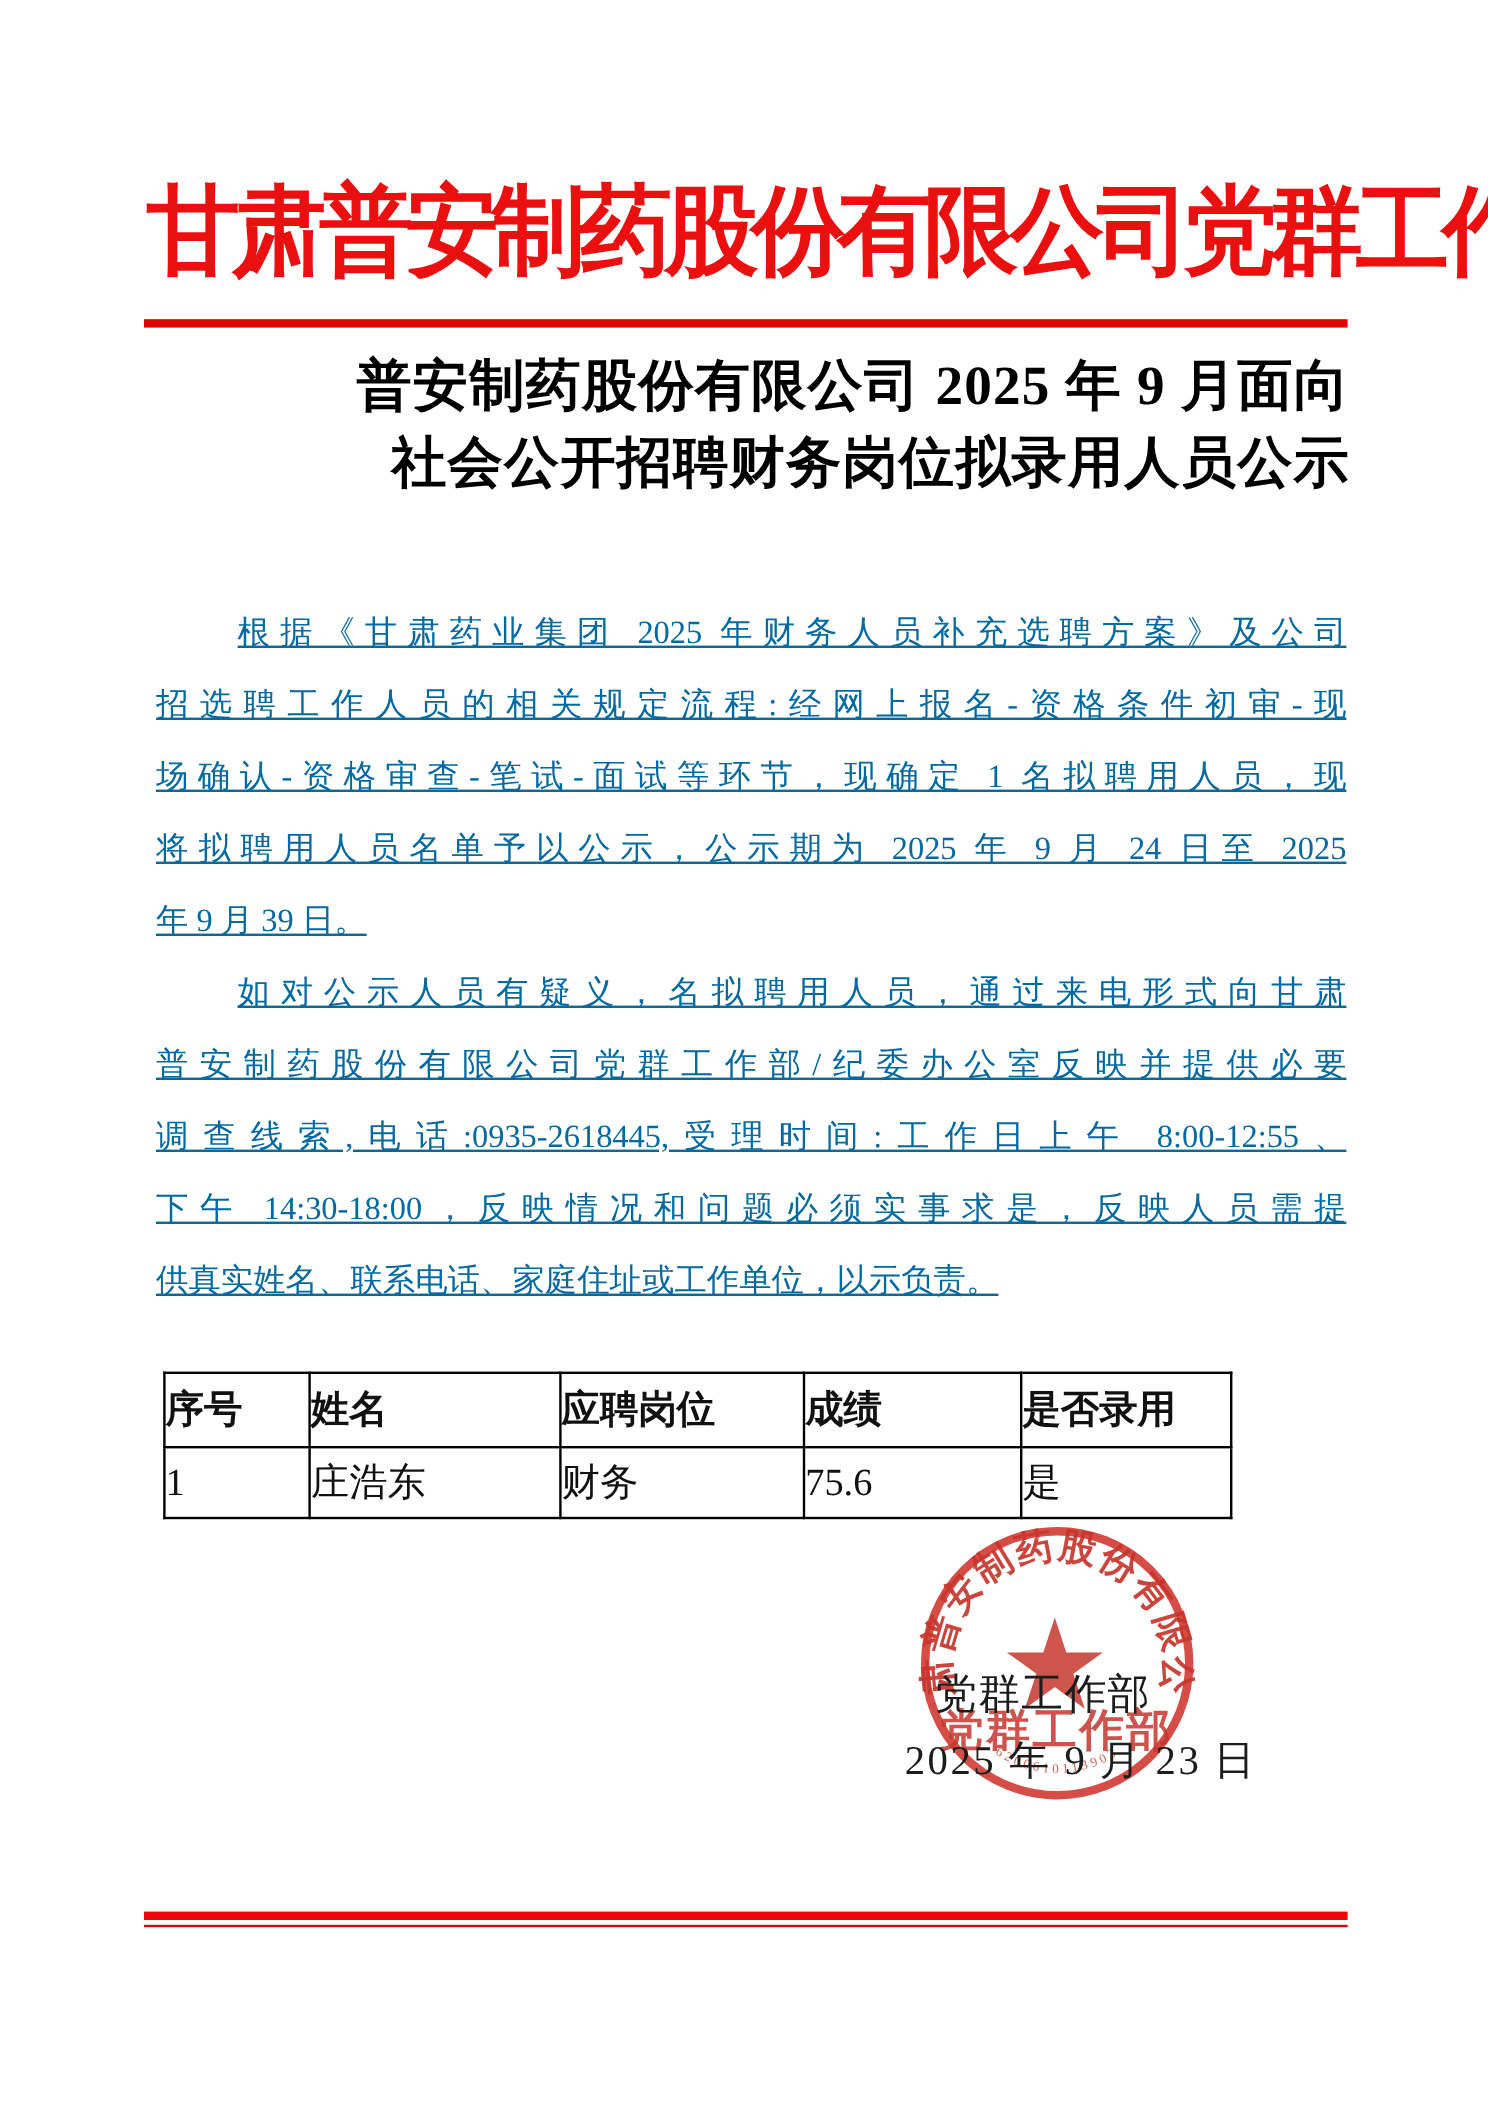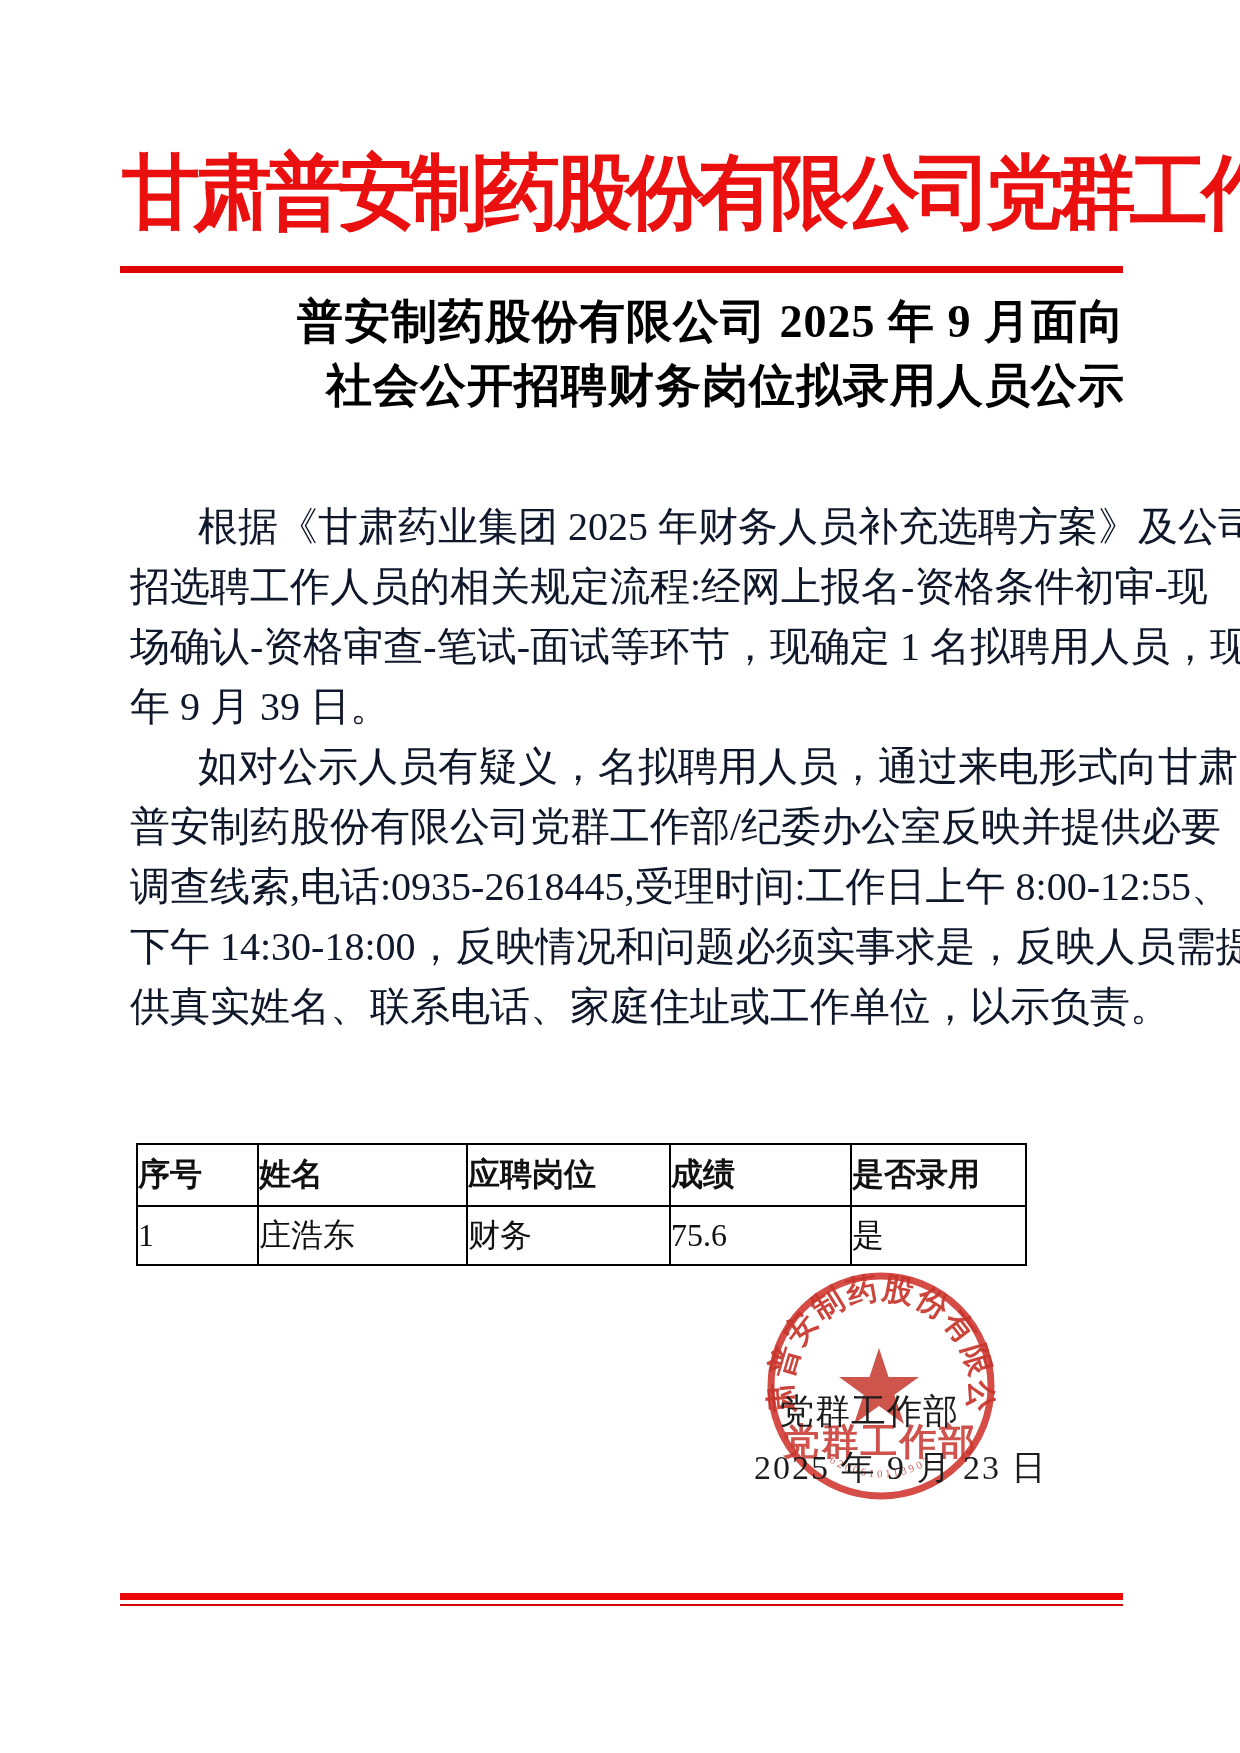--- a/index.html
+++ b/index.html
@@ -22,21 +22,21 @@
     position:absolute;left:120px;top:266px;width:1003px;height:7px;
     background:#e00404;
   }
   .doc-title{
     position:absolute;left:125px;top:290px;width:1000px;
     text-align:right;font-size:46px;font-weight:bold;line-height:64px;
     letter-spacing:1px;color:#000;
   }
   .body-text{
     position:absolute;left:130px;top:497px;width:992px;
-    font-size:40px;color:#0f172a;
+    font-size:27px;color:#0369a1;text-decoration:underline;
   }
   .bline{
     height:60px;line-height:60px;white-space:nowrap;
     text-align:justify;text-align-last:justify;
     text-justify:inter-character;
     overflow:visible;
   }
   .bline.indent{text-indent:68px;}
   .bline.endline{text-align-last:left;}
   table.roster{
@@ -80,20 +80,21 @@
 
   <div class="doc-title">
     <div>普安制药股份有限公司 2025 年 9 月面向</div>
     <div>社会公开招聘财务岗位拟录用人员公示</div>
   </div>
 
   <div class="body-text">
     <div class="bline indent">根据《甘肃药业集团 2025 年财务人员补充选聘方案》及公司</div>
     <div class="bline">招选聘工作人员的相关规定流程:经网上报名-资格条件初审-现</div>
     <div class="bline">场确认-资格审查-笔试-面试等环节，现确定 1 名拟聘用人员，现</div>
+    <div class="bline">将拟聘用人员名单予以公示，公示期为 2025 年 9 月 24 日至 2025</div>
     <div class="bline endline">年 9 月 39 日。</div>
     <div class="bline indent">如对公示人员有疑义，名拟聘用人员，通过来电形式向甘肃</div>
     <div class="bline">普安制药股份有限公司党群工作部/纪委办公室反映并提供必要</div>
     <div class="bline">调查线索,电话:0935-2618445,受理时间:工作日上午 8:00-12:55、</div>
     <div class="bline">下午 14:30-18:00，反映情况和问题必须实事求是，反映人员需提</div>
     <div class="bline endline">供真实姓名、联系电话、家庭住址或工作单位，以示负责。</div>
   </div>
 
   <table class="roster">
     <colgroup>

